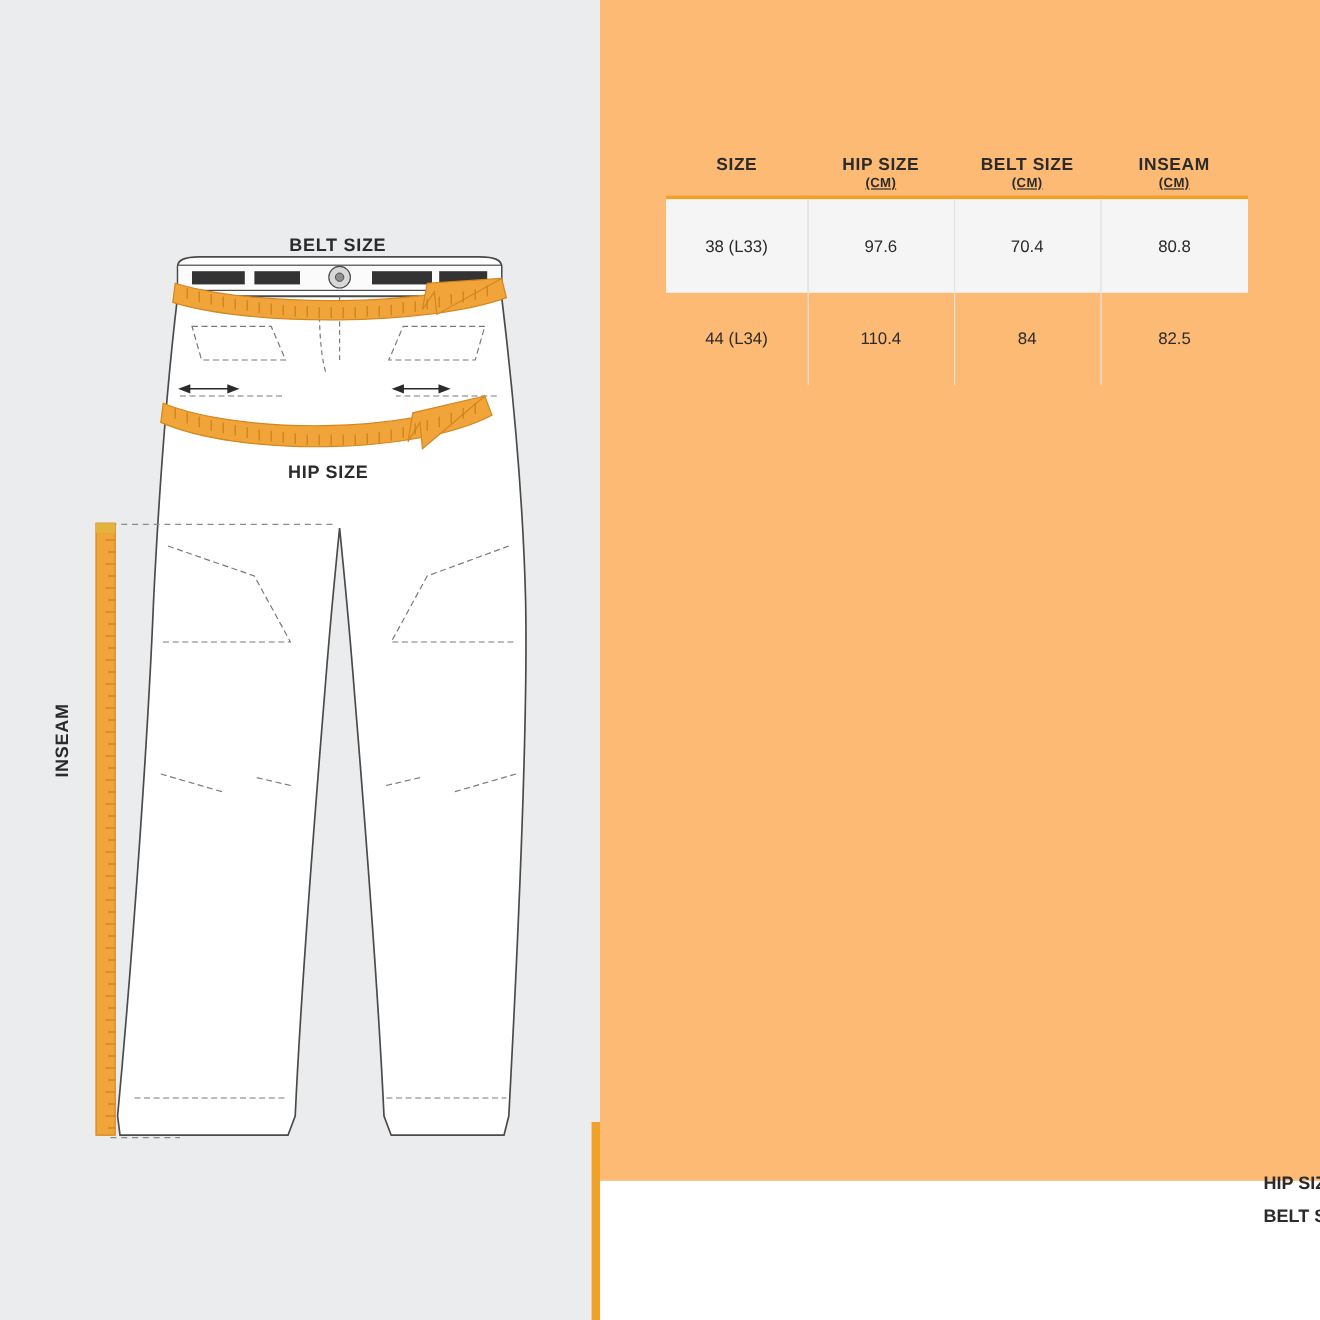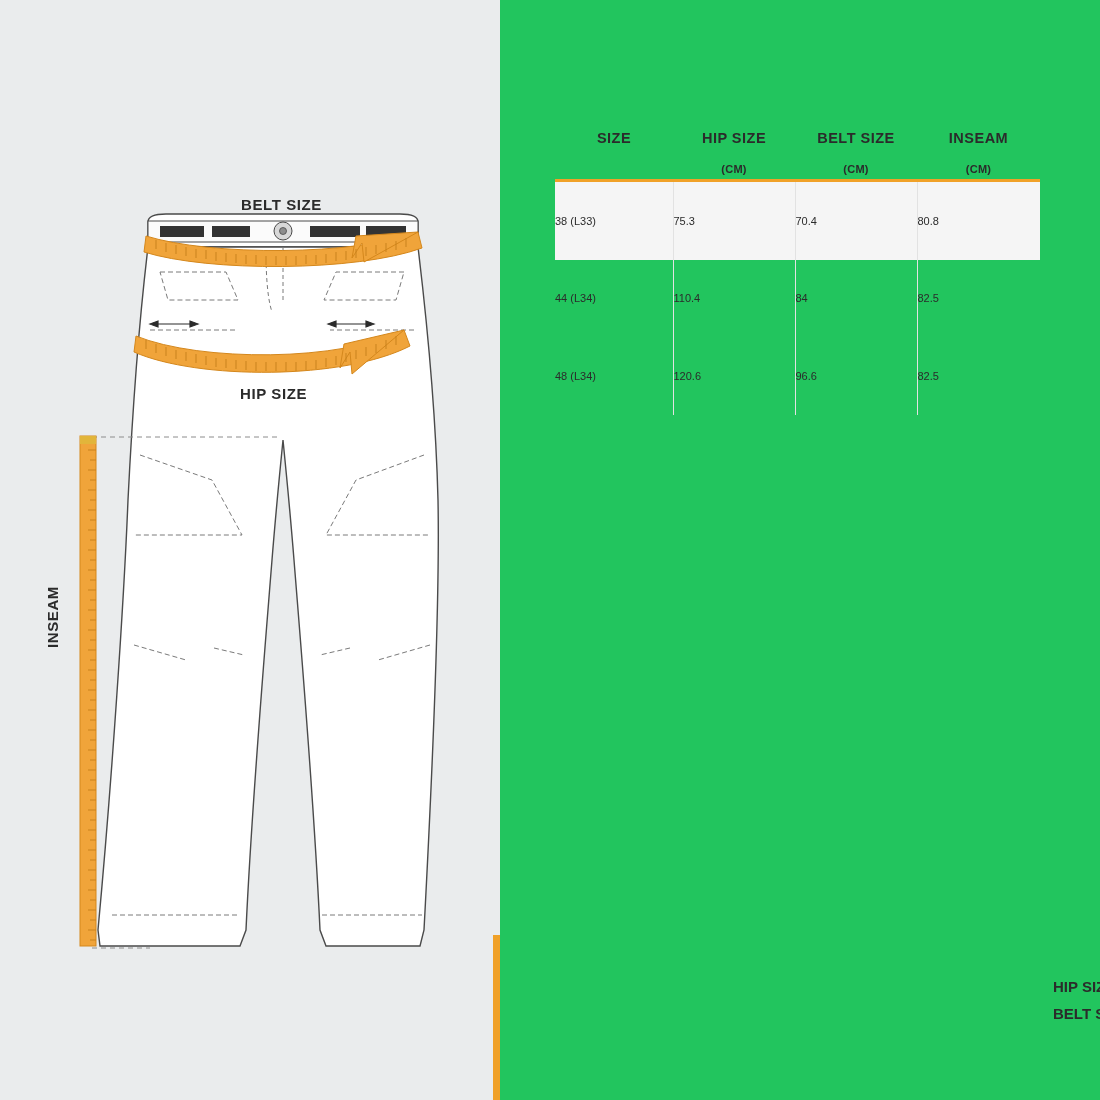--- a/index.html
+++ b/index.html
@@ -47,22 +47,22 @@
   .label-inseam {
     left: 44px; top: 648px;
     transform: rotate(-90deg);
     transform-origin: left top;
     white-space: nowrap;
   }
 
   
   .right-panel {
     position: relative;
-    width: 600px; height: 1100px;
-    background: #22c55e;
+    width: 600px; height: 984px;
+    background: #fdba74;
     flex: 0 0 600px;
   }
 
   table.size-table {
     position: absolute;
     left: 55px; top: 130px;
     width: 485px;
     border-collapse: collapse;
   }
   table.size-table th {
@@ -73,35 +73,36 @@
     padding-bottom: 4px;
     text-align: center;
     vertical-align: top;
   }
   table.size-table th .unit {
     display: block;
     font-size: 11px;
     font-weight: bold;
     letter-spacing: 0.3px;
     color: #2b2b2b;
-    margin-top: 17px;
+    margin-top: 1px;
+    text-decoration: underline;
   }
   table.size-table thead tr.rule th {
     padding: 0;
     height: 3px;
   }
   .rule-line {
     height: 2.5px;
     background: #f0a128;
     width: 100%;
   }
   table.size-table td {
-    font-size: 11px;
-    color: #2b2b2b;
-    text-align: left;
+    font-size: 14px;
+    color: #2b2b2b;
+    text-align: center;
     height: 77.5px;
     border-left: 1px solid #e2e2e2;
   }
   table.size-table td:first-child { border-left: none; }
   table.size-table tbody tr.alt td { background: #f5f5f5; }
   table.size-table col.c1 { width: 118px; }
   table.size-table col.c2 { width: 122px; }
   table.size-table col.c3 { width: 122px; }
   table.size-table col.c4 { width: 123px; }
 
@@ -345,36 +346,30 @@
         </tr>
         <tr class="rule">
           <th colspan="4">
               <div class="rule-line"></div>
             </th>
         </tr>
       </thead>
       <tbody>
         <tr class="alt">
           <td>38 (L33)</td>
-          <td>75.3</td>
+          <td>97.6</td>
           <td>70.4</td>
           <td>80.8</td>
         </tr>
         <tr>
           <td>44 (L34)</td>
           <td>110.4</td>
           <td>84</td>
           <td>82.5</td>
         </tr>
-        <tr>
-          <td>48 (L34)</td>
-          <td>120.6</td>
-          <td>96.6</td>
-          <td>82.5</td>
-        </tr>
       </tbody>
     </table>
 
     <div class="notes">
       <div>
         <b>HIP SIZE</b>
       </div>
       <div>
         <b>BELT SIZE</b>
       </div>

